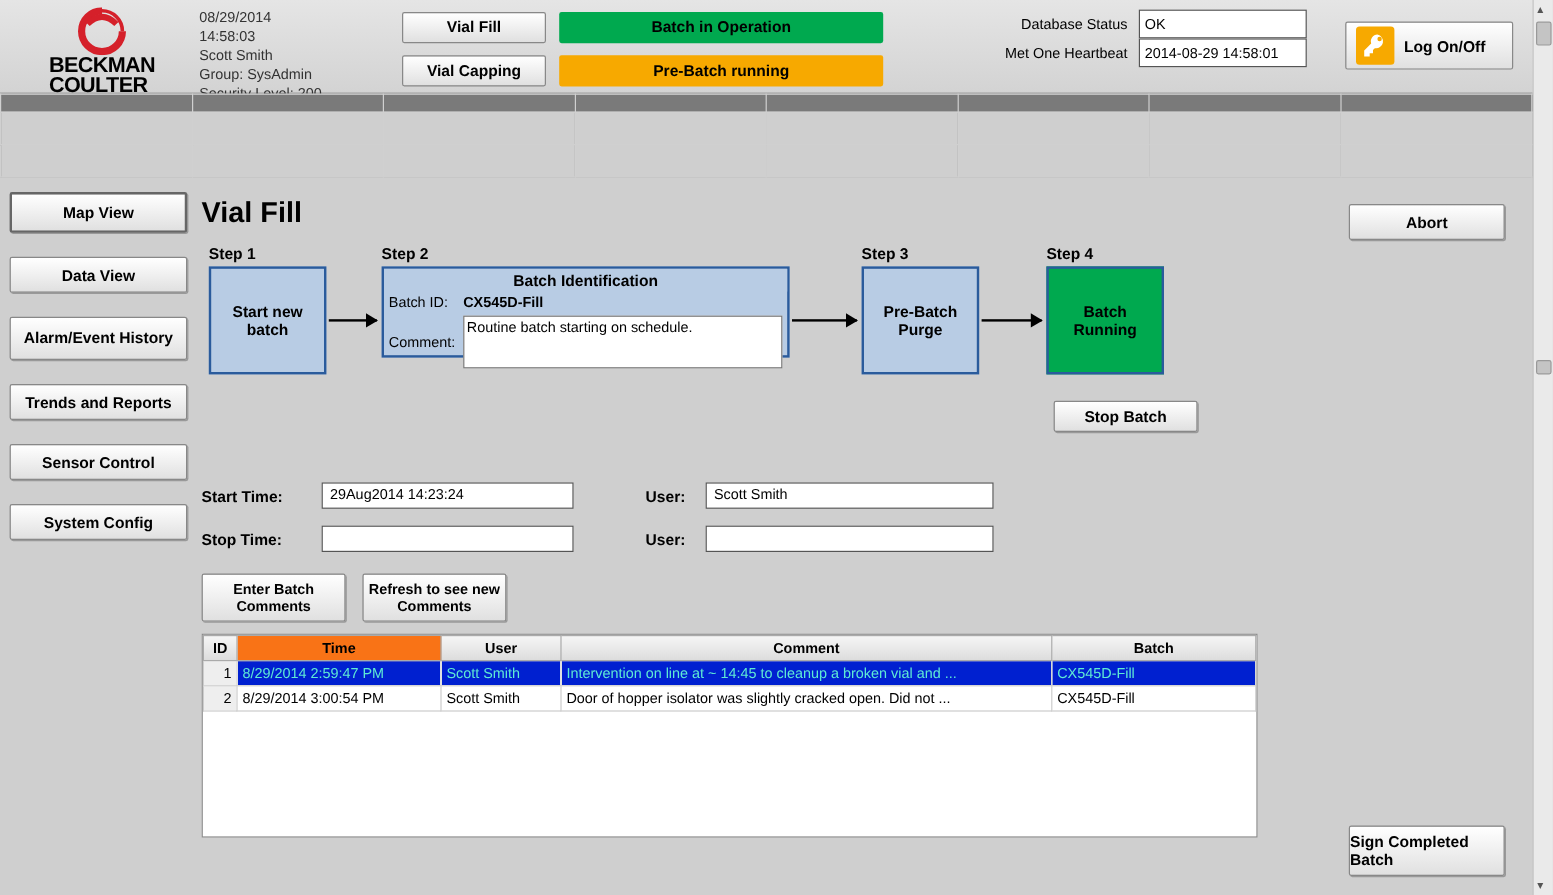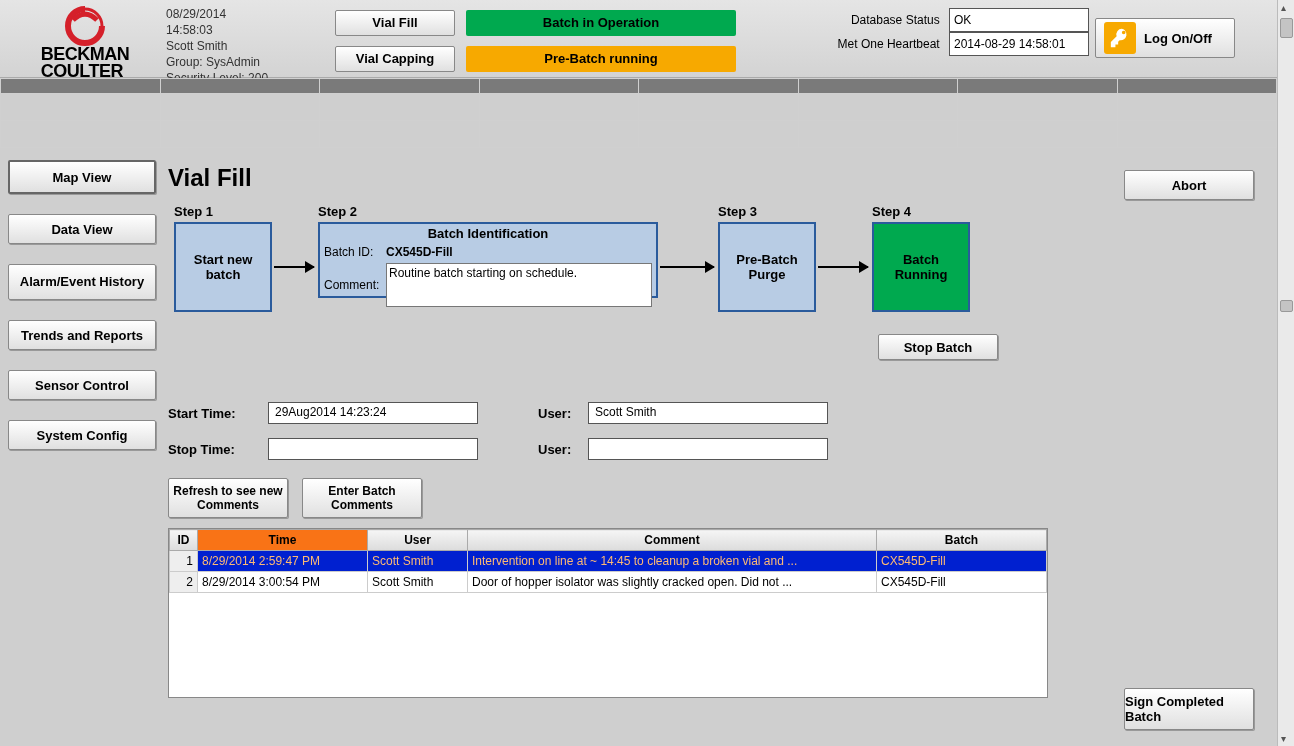--- a/index.html
+++ b/index.html
@@ -11,21 +11,21 @@
   .scroll-thumb{ position:absolute; left:2px; width:13px; background:#c4c4c4; border:1px solid #999; border-radius:2px;}
   .header  { position:absolute; top:0; left:0; right:17px; height:78px; background: linear-gradient(#e5e5e5,#d3d3d3); border-bottom:1px solid #aaa; }
   .logo    { position:absolute; left:10px; top:6px; width:150px; height:68px; display:flex; flex-direction:column; align-items:center;}
   .logo svg{ flex:0 0 40px;}
   .logo-text{ font-family: "Arial Black", Arial; font-weight:900; font-size:18px; line-height:17px; color:#000; letter-spacing:-0.5px;}
   .sess    { position:absolute; left:166px; top:6px; font-size:12px; color:#333; line-height:16px;}
   .hbtn    { position:absolute; height:26px; border:1px solid #888; background:linear-gradient(#fff,#e0e0e0); font-size:13px; font-weight:bold; text-align:center; line-height:24px; cursor:pointer; border-radius:2px;}
   .status-pill{ position:absolute; height:26px; font-size:13px; font-weight:bold; color:#000; text-align:center; line-height:26px; border-radius:2px;}
   .green-pill{ background:#00a94f;}
   .orange-pill{ background:#f7a900;}
-  .logonoff{ position:absolute; right:42px; top:18px; width:140px; height:40px; border:1px solid #888; background:linear-gradient(#fff,#e0e0e0); display:flex; align-items:center; gap:8px; padding:4px 8px; cursor:pointer; border-radius:2px;}
+  .logonoff{ position:absolute; right:16px; top:18px; width:140px; height:40px; border:1px solid #888; background:linear-gradient(#fff,#e0e0e0); display:flex; align-items:center; gap:8px; padding:4px 8px; cursor:pointer; border-radius:2px;}
   .key-icon{ width:32px; height:32px; background:#f7a900; border-radius:3px; display:flex; align-items:center; justify-content:center;}
   .db      { position:absolute; right:188px; top:8px; font-size:12px; text-align:right; line-height:20px;}
   .db .field{ display:inline-block; width:140px; border:1px solid #555; background:#fff; padding:1px 4px; text-align:left; margin-left:6px;}
   .gridstrip{ position:absolute; top:78px; left:0; right:17px; height:70px; background:#7a7a7a;}
   .gridstrip table{ width:100%; height:70px; border-collapse:collapse;}
   .gridstrip td{ border:1px solid #d0d0d0; background:#cfcfcf; height:22px;}
   .gridstrip tr:first-child td{ background:#7a7a7a; height:12px;}
   .sidebar { position:absolute; left:8px; top:160px; width:152px;}
   .navbtn  { width:148px; height:30px; margin-bottom:20px; border:1px solid #888; background:linear-gradient(#fff,#e0e0e0); font-size:13px; font-weight:bold; display:flex; align-items:center; justify-content:center; cursor:pointer; border-radius:2px; box-shadow:1px 1px 0 #999;}
   .navbtn.active{ border:2px solid #666; height:34px;}
@@ -53,21 +53,21 @@
   .trow .lab2{ width:50px; font-size:13px; font-weight:bold;}
   .trow .val2{ width:240px; height:22px; border:1px solid #555; background:#fff; padding:2px 6px; font-size:12px;}
   .twobtns { display:flex; gap:14px; margin-top:18px;}
   .twobtns .b{ width:120px; height:40px; border:1px solid #888; background:linear-gradient(#fff,#e0e0e0); font-size:12px; font-weight:bold; display:flex; align-items:center; justify-content:center; text-align:center; cursor:pointer; border-radius:2px; box-shadow:1px 1px 0 #999;}
   .ctable  { margin-top:10px; border:1px solid #888; background:#fff; width:880px; height:170px; overflow:hidden;}
   .ctable table{ width:100%; border-collapse:collapse; font-size:12px;}
   .ctable th{ background:linear-gradient(#f5f5f5,#dcdcdc); border:1px solid #aaa; padding:3px 4px; font-weight:bold;}
   .ctable th.timecol{ background:#f97316;}
   .ctable td{ border:1px solid #ccc; padding:3px 4px; white-space:nowrap; overflow:hidden; text-overflow:ellipsis;}
   .ctable td.id{ text-align:right; background:#eee; width:24px;}
-  .ctable tr.sel td{ background:#0020d0; color:#fdba74;}
+  .ctable tr.sel td{ background:#0020d0; color:#5eead4;}
   .ctable tr.sel td.id{ background:#eee; color:#000;}
   .sign    { position:absolute; right:10px; bottom:8px; width:130px; height:42px;}
   .btnstd  { border:1px solid #888; background:linear-gradient(#fff,#e0e0e0); font-weight:bold; display:flex; align-items:center; justify-content:center; cursor:pointer; border-radius:2px; box-shadow:1px 1px 0 #999; font-size:13px; text-align:left;}
 </style>
 </head>
 <body>
 
 <div class="app">
 
   <div class="scrollbar-right">
@@ -212,22 +212,22 @@
       </div>
       <div class="trow">
         <span class="lab">Stop Time:</span>
         <span class="val"></span>
         <span class="lab2">User:</span>
         <span class="val2"></span>
       </div>
     </div>
 
     <div class="twobtns">
+      <div class="b">Enter Batch Comments</div>
       <div class="b">Refresh to see new Comments</div>
-      <div class="b">Enter Batch Comments</div>
     </div>
 
     <div class="ctable">
       <table>
         <colgroup>
             <col style="width:28px">
             <col style="width:170px">
             <col style="width:100px">
             <col>
             <col style="width:170px">

